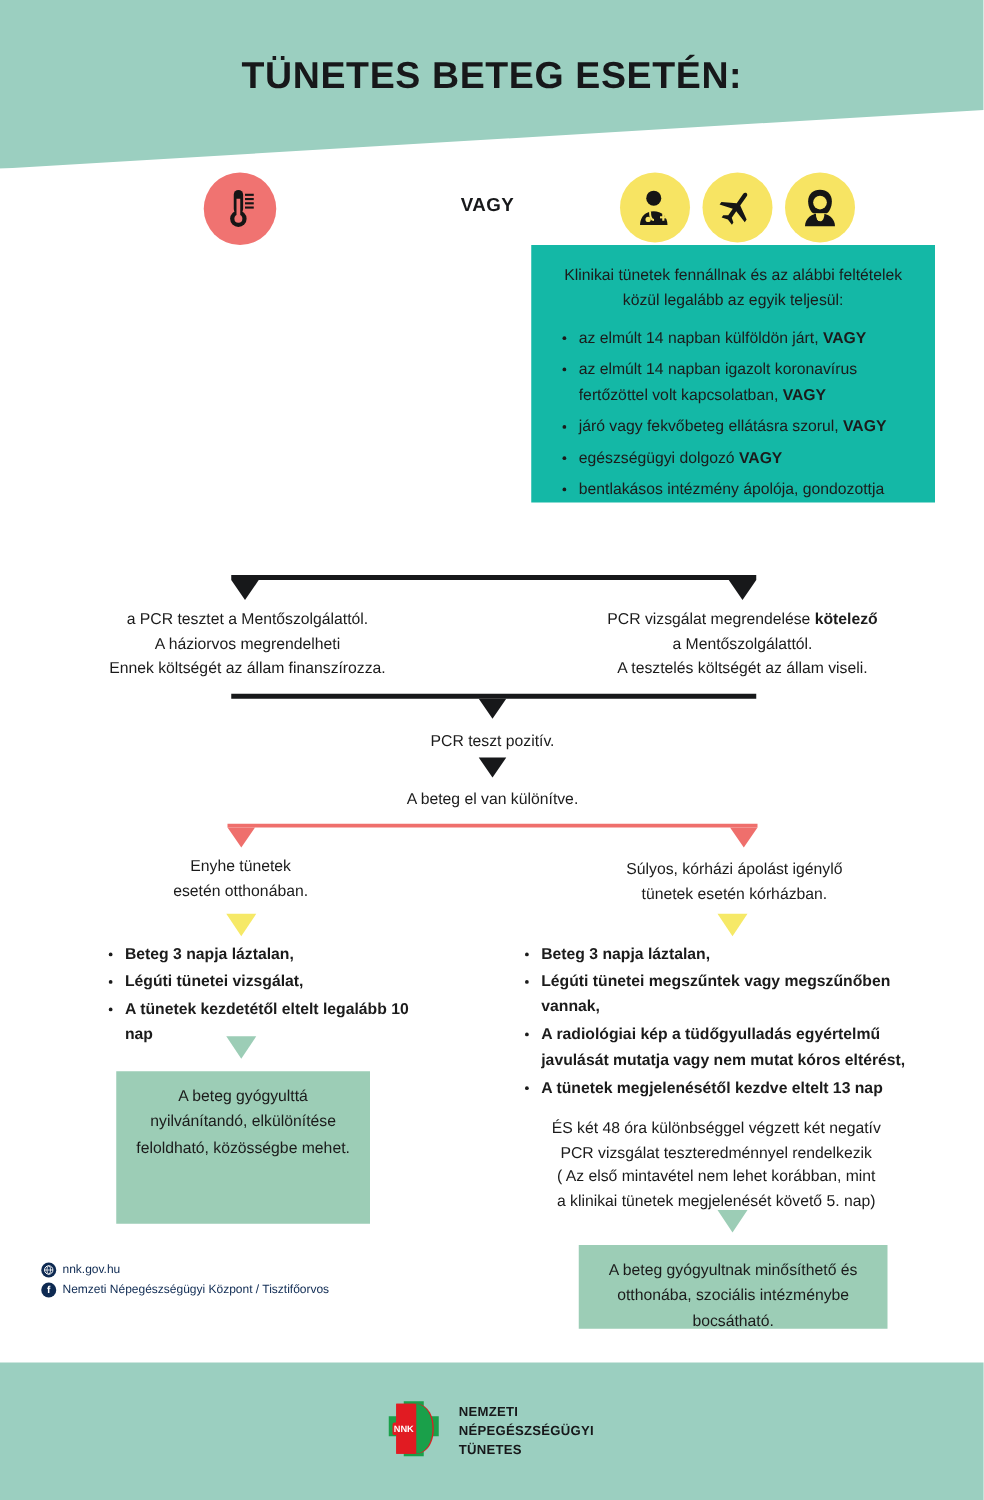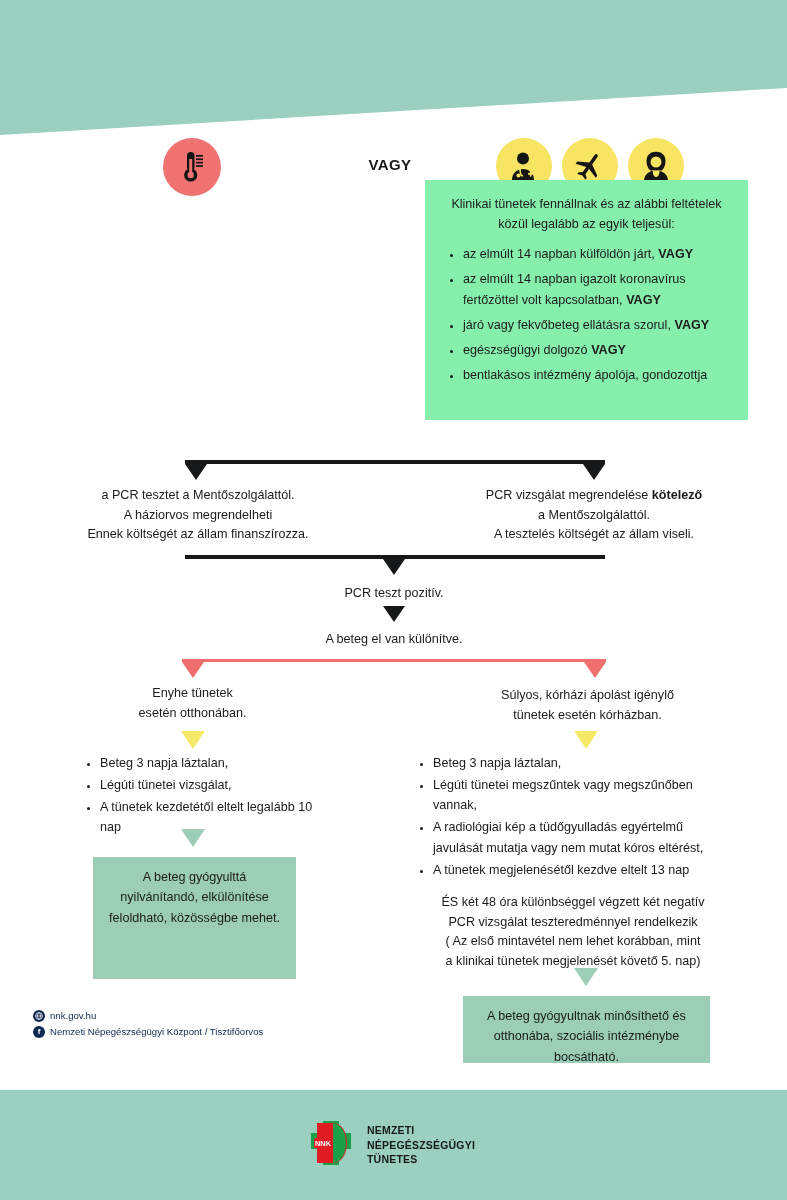--- a/index.html
+++ b/index.html
@@ -47,22 +47,22 @@
   
   .box{position:absolute;box-sizing:border-box;}
   .box-pink{
     left:103px;top:196px;width:184px;height:212px;
     background:#f07371;
     padding:12px 10px 0 10px;
     text-align:center;
     font-size:12.4px;line-height:1.62;color:#1b1b1b;
   }
   .box-yellow{
-    left:425px;top:180px;width:323px;height:240px;
-    background:#86efac;
+    left:425px;top:196px;width:323px;height:206px;
+    background:#14b8a6;
     padding:14px 16px 0 16px;
     font-size:12.6px;line-height:1.6;color:#1b1b1b;
   }
   .box-yellow .lead{text-align:center;margin:0 0 10px 0;}
   .box-yellow ul{margin:0;padding-left:22px;list-style:disc;}
   .box-yellow li{margin-bottom:5px;}
   .box-yellow li::marker{font-size:11px;}
   b{font-weight:bold;}
 
   
@@ -80,21 +80,21 @@
   
   .flow-txt{
     position:absolute;text-align:center;
     font-size:12.6px;line-height:1.55;color:#1b1b1b;
   }
 
   
   .bullets{
     position:absolute;font-size:12.6px;line-height:1.6;color:#1b1b1b;
   }
-  .bullets ul{margin:0;padding-left:20px;list-style:disc;}
+  .bullets ul{margin:0;padding-left:20px;list-style:disc;font-weight:bold;}
   .bullets li{margin-bottom:2px;}
   .bullets li::marker{font-size:11px;}
 
   
   .box-teal{
     position:absolute;background:#9ccdb6;box-sizing:border-box;
     text-align:center;font-size:12.6px;line-height:1.62;color:#1b1b1b;
     padding:10px 12px;
   }
   .teal-left{left:93px;top:857px;width:203px;height:122px;}
@@ -120,20 +120,21 @@
   .logo-text{
     font-size:10.5px;font-weight:bold;line-height:1.42;color:#17181a;letter-spacing:.2px;
   }
 </style>
 </head>
 <body>
 
 <div class="page">
 
   <div class="header-band"></div>
+  <div class="header-title">TÜNETES BETEG ESETÉN:</div>
 
   <div class="icon-circle circle-red">
     <svg width="30" height="34" viewBox="0 0 30 34" aria-hidden="true">
       <rect x="10" y="2" width="7.5" height="19" rx="3.75" fill="#151515"></rect>
       <circle cx="13.7" cy="25" r="6.6" fill="#151515"></circle>
       <circle cx="13.7" cy="25" r="3.2" fill="#f07371"></circle>
       <rect x="12.2" y="9" width="3" height="14" fill="#f07371"></rect>
       <rect x="19" y="5" width="7" height="1.7" fill="#151515"></rect>
       <rect x="19" y="8.4" width="7" height="1.7" fill="#151515"></rect>
       <rect x="19" y="11.8" width="7" height="1.7" fill="#151515"></rect>

